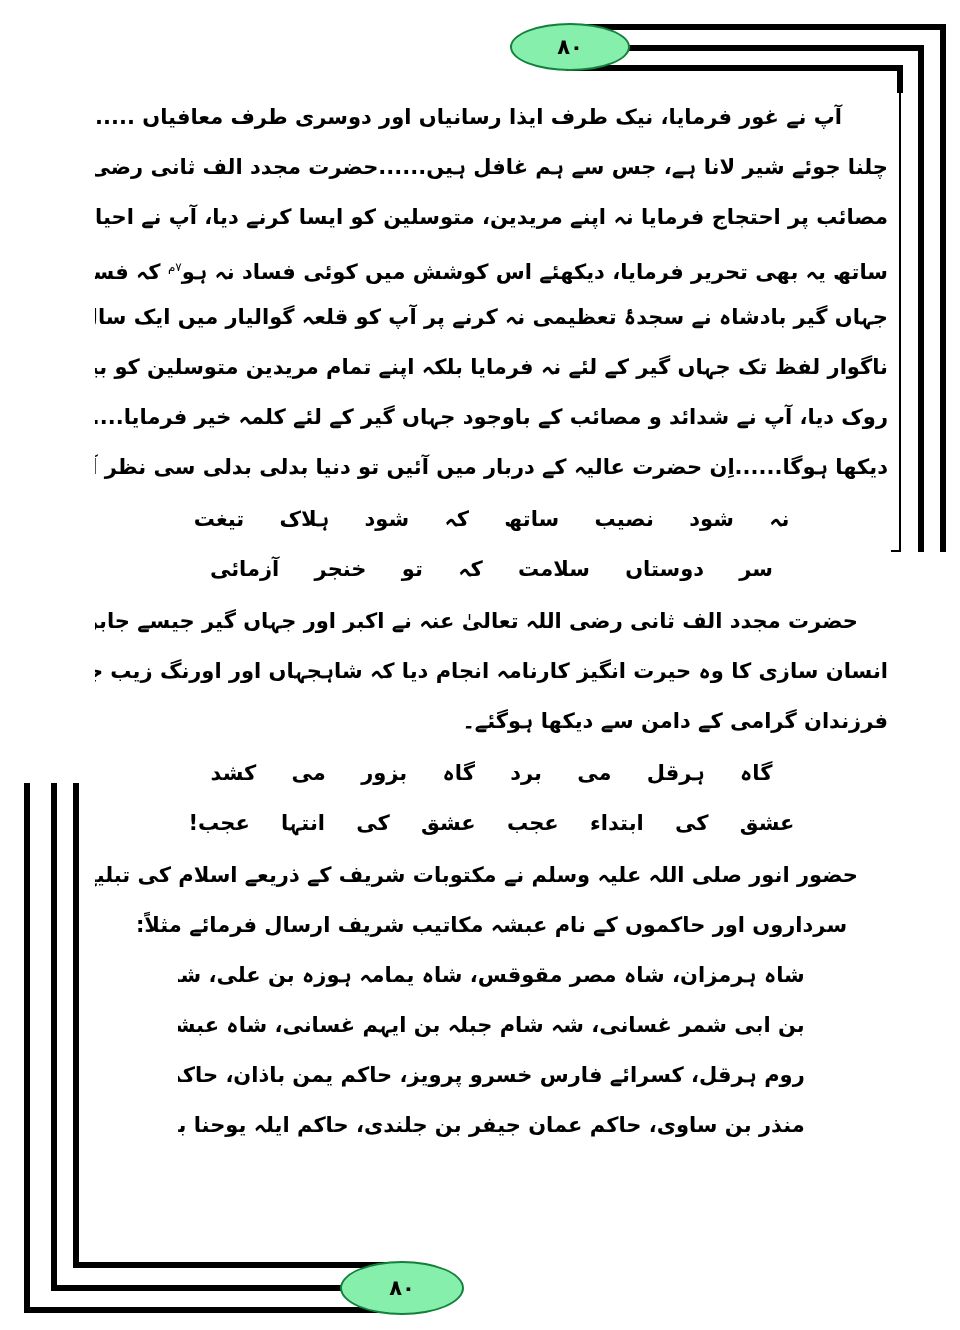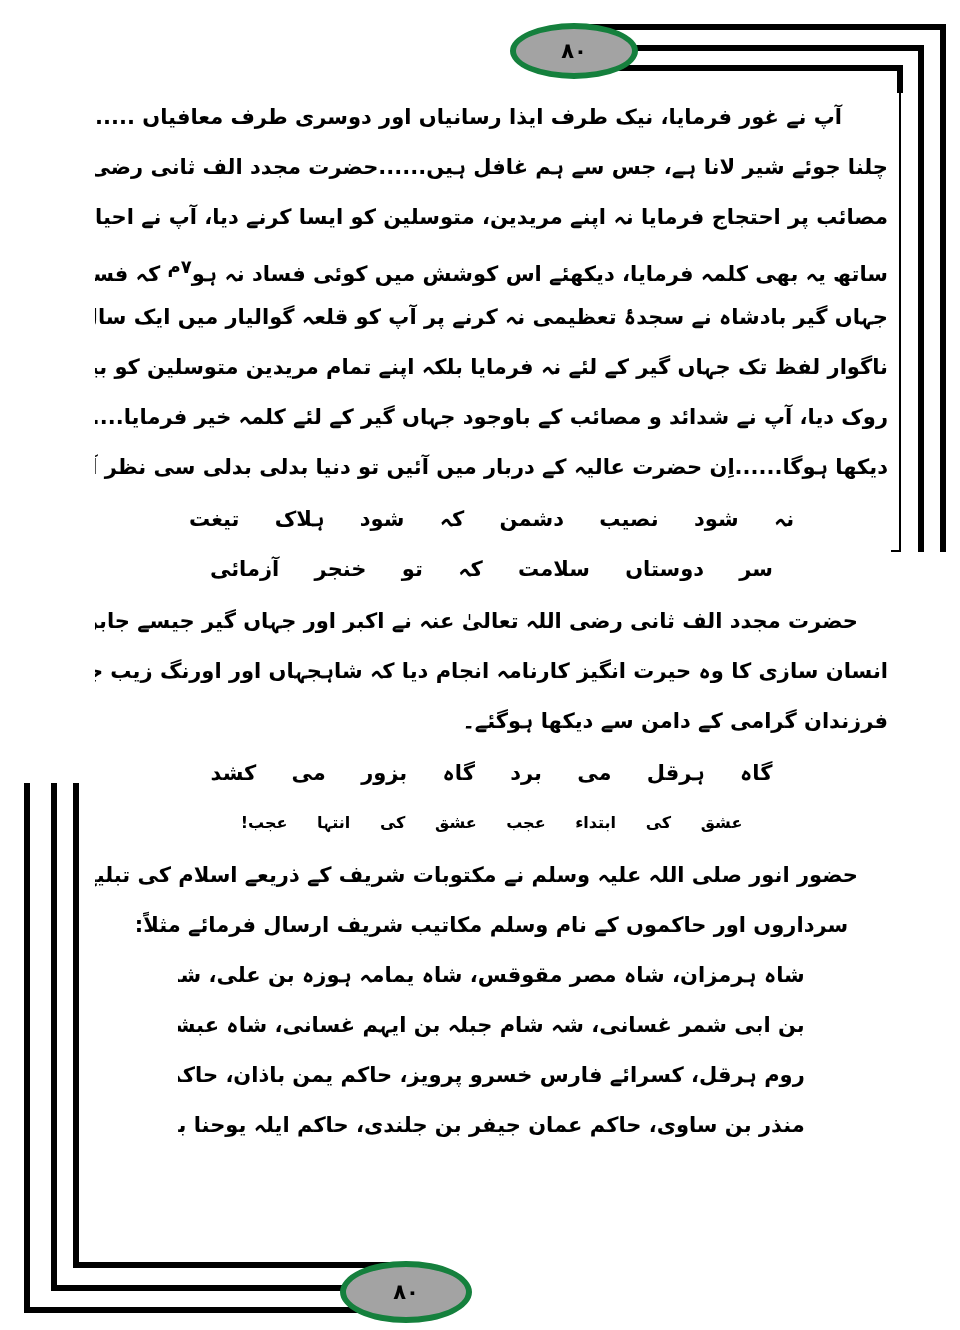--- a/index.html
+++ b/index.html
@@ -8,47 +8,47 @@
     background:#ffffff;
     position:relative;
     overflow:hidden;
     font-family:"DejaVu Sans",sans-serif;
     color:#000;
   }
   
   .frame-line{position:absolute;background:#000;z-index:1;}
   .page-oval{
     position:absolute;z-index:3;
-    background:#a3a3a3;border:6px solid #15803d;border-radius:50%;
+    background:#86efac;border:2px solid #15803d;border-radius:50%;
     display:flex;align-items:center;justify-content:center;
   }
   .page-oval span{font-size:21px;font-weight:bold;letter-spacing:2px;}
   .oval-top{left:510px;top:23px;width:116px;height:44px;}
   .oval-bottom{left:340px;top:1261px;width:120px;height:50px;}
   
   .text-area{
     position:absolute;top:92px;right:72px;left:95px;
     direction:rtl;z-index:2;
   }
   .line{
     font-size:21px;font-weight:bold;line-height:50px;height:50px;
     overflow:hidden;white-space:nowrap;
     text-align:justify;text-align-last:justify;
   }
-  .line .fn{font-size:18px;font-weight:bold;}
+  .line .fn{font-size:12px;font-weight:normal;}
   .indent-lg{padding-right:46px;}
   .indent-sm{padding-right:30px;}
   .endline{text-align:right;text-align-last:right;white-space:normal;}
   .centerline{text-align:center;text-align-last:center;white-space:normal;}
   .couplet{margin:2px 0;}
   .couplet .line{
     text-align:center;text-align-last:center;white-space:normal;
     word-spacing:28px;
   }
-  .couplet .emph{font-size:16px;word-spacing:24px;}
+  .couplet .emph{font-size:21px;word-spacing:24px;}
   .kings{width:79%;margin:0 auto;}
 </style>
 </head>
 <body>
 
 <div>
 
   <div class="frame-line" style="top:24px;left:566px;width:380px;height:6px;"></div>
   <div class="frame-line" style="top:45px;left:600px;width:324px;height:6px;"></div>
   <div class="frame-line" style="top:65px;left:566px;width:337px;height:6px;"></div>
@@ -71,42 +71,42 @@
   <div class="page-oval oval-bottom">
     <span>۸۰</span>
   </div>
 </div>
 
 <div class="text-area">
 
   <div class="line indent-lg">آپ نے غور فرمایا، نیک طرف ایذا رسانیاں اور دوسری طرف معافیاں ...... یہ ہے وہ سنت جس پر</div>
   <div class="line">چلنا جوئے شیر لانا ہے، جس سے ہم غافل ہیں......حضرت مجدد الف ثانی رضی اللہ تعالیٰ عنہ نے بخود</div>
   <div class="line">مصائب پر احتجاج فرمایا نہ اپنے مریدین، متوسلین کو ایسا کرنے دیا، آپ نے احیائے سنت کی تاکید کے ساتھ</div>
-  <div class="line"><span>ساتھ یہ بھی کلمہ فرمایا، دیکھئے اس کوشش میں کوئی فساد نہ ہو</span><sup class="fn">۷م</sup><span> کہ فساد قتل سے بھی زیادہ سخت گناہ ہے..... جب</span></div>
+  <div class="line"><span>ساتھ یہ بھی تحریر فرمایا، دیکھئے اس کوشش میں کوئی فساد نہ ہو</span><sup class="fn">۷م</sup><span> کہ فساد قتل سے بھی زیادہ سخت گناہ ہے..... جب</span></div>
   <div class="line">جہاں گیر بادشاہ نے سجدۂ تعظیمی نہ کرنے پر آپ کو قلعہ گوالیار میں ایک سال کے لئے قید کیا تو آپ نے کوئی</div>
   <div class="line">ناگوار لفظ تک جہاں گیر کے لئے نہ فرمایا بلکہ اپنے تمام مریدین متوسلین کو بیک جنبش قلم ایسا کرنے سے</div>
   <div class="line">روک دیا، آپ نے شدائد و مصائب کے باوجود جہاں گیر کے لئے کلمہ خیر فرمایا......دنیا نے یہ نظارہ کہیں نہیں</div>
   <div class="line">دیکھا ہوگا......اِن حضرت عالیہ کے دربار میں آئیں تو دنیا بدلی بدلی سی نظر آتی ہے، یہاں کے طور طریقے</div>
 
   <div class="couplet">
-    <div class="line">نہ شود نصیب دشمن کہ شود ہلاک تیغت</div>
+    <div class="line">نہ شود نصیب ساتھ کہ شود ہلاک تیغت</div>
     <div class="line">سر دوستاں سلامت کہ تو خنجر آزمائی</div>
   </div>
 
   <div class="line indent-sm">حضرت مجدد الف ثانی رضی اللہ تعالیٰ عنہ نے اکبر اور جہاں گیر جیسے جابر و قاہر بادشاہوں سے ٹکر لی اور</div>
   <div class="line">انسان سازی کا وہ حیرت انگیز کارنامہ انجام دیا کہ شاہجہاں اور اورنگ زیب جیسے بادشاہ آپ کے</div>
   <div class="line endline">فرزندان گرامی کے دامن سے دیکھا ہوگئے۔</div>
 
   <div class="couplet">
     <div class="line">گاہ ہرقل می برد گاہ بزور می کشد</div>
     <div class="line emph">عشق کی ابتداء عجب عشق کی انتہا عجب!</div>
   </div>
 
   <div class="line indent-sm">حضور انور صلی اللہ علیہ وسلم نے مکتوبات شریف کے ذریعے اسلام کی تبلیغ فرمائی اور بادشاہوں،</div>
-  <div class="line centerline">سرداروں اور حاکموں کے نام وسلم مکاتیب شریف ارسال فرمائے مثلاً:</div>
+  <div class="line centerline">سرداروں اور حاکموں کے نام عبشہ مکاتیب شریف ارسال فرمائے مثلاً:</div>
 
   <div class="kings">
     <div class="line">شاہ ہرمزان، شاہ مصر مقوقس، شاہ یمامہ ہوزہ بن علی، شاہ دمشق حارث</div>
     <div class="line">بن ابی شمر غسانی، شہ شام جبلہ بن ایہم غسانی، شاہ عبشہ نجاشی، قیصر</div>
     <div class="line">روم ہرقل، کسرائے فارس خسرو پرویز، حاکم یمن باذان، حاکم بحرین</div>
     <div class="line">منذر بن ساوی، حاکم عمان جیفر بن جلندی، حاکم ایلہ یوحنا بن روبہ،</div>
   </div>
 
 </div>
 

